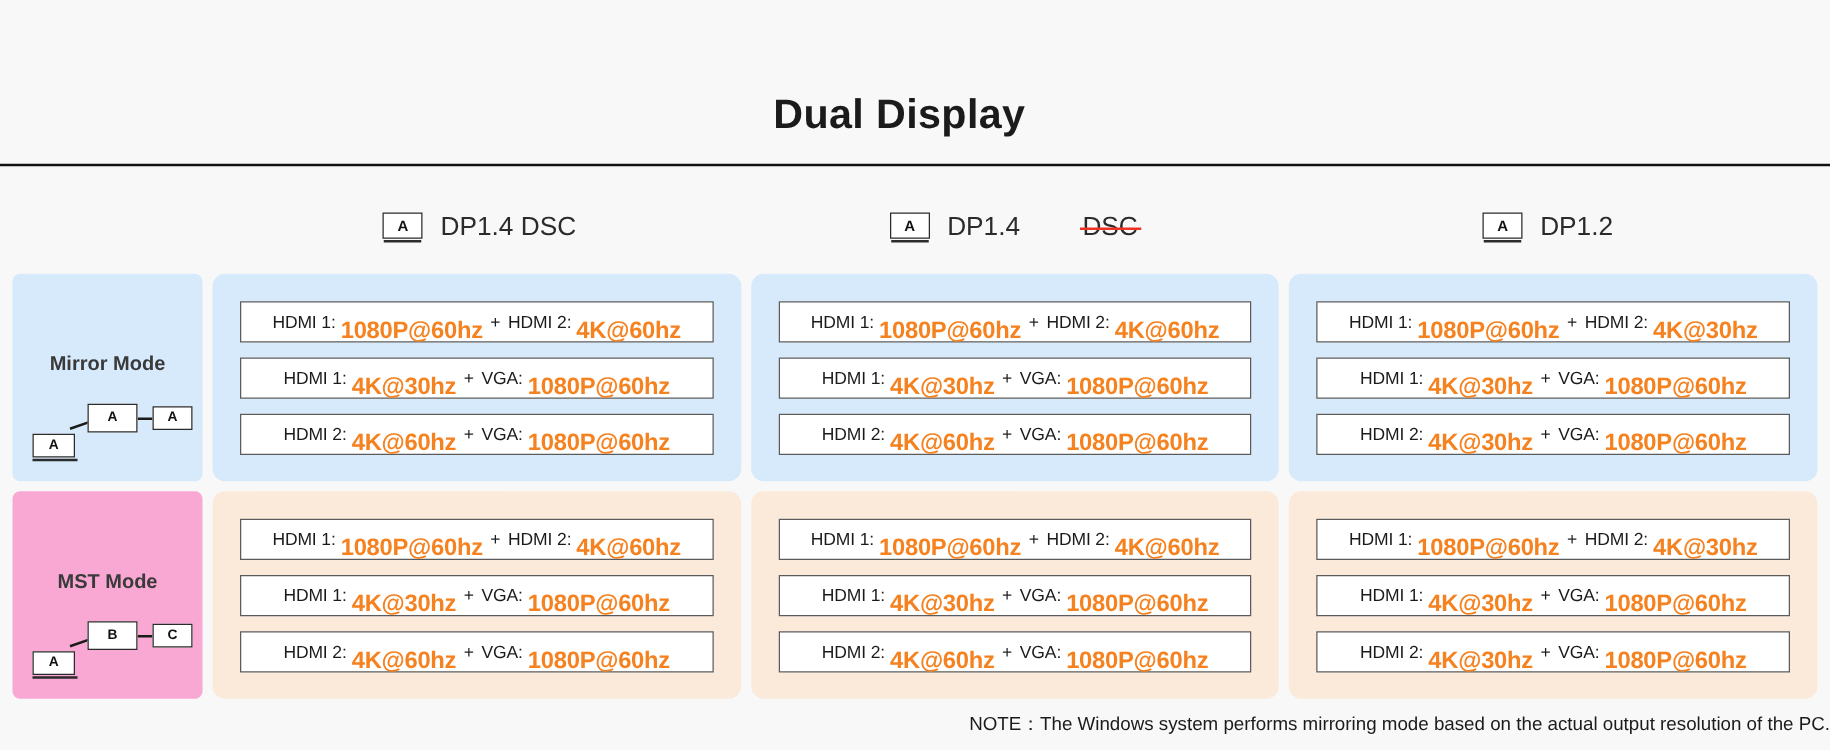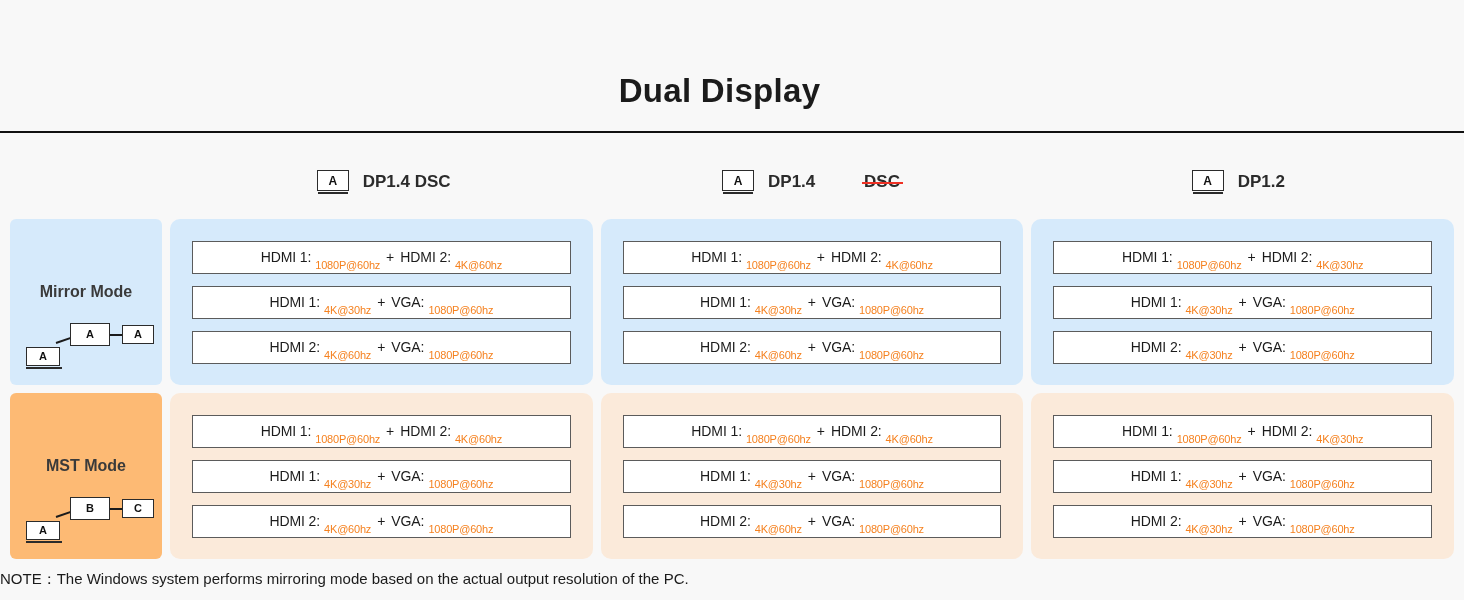--- a/index.html
+++ b/index.html
@@ -117,22 +117,22 @@
   }
   .monitor-icon .base {
     position: absolute;
     left: 1px;
     top: 21.5px;
     width: 30px;
     height: 2px;
     background: #2b2b2b;
   }
   .col-header-label {
-    font-size: 17px;
-    font-weight: bold;
+    font-size: 21px;
+    font-weight: normal;
     color: #2b2b2b;
     white-space: nowrap;
   }
   .strike-red {
     position: relative;
     display: inline-block;
     margin-left: 44px;
   }
   .strike-red::after {
     content: "";
@@ -158,21 +158,21 @@
     margin-bottom: 8px;
   }
   .mode-panel {
     width: 152px;
     flex: none;
     border-radius: 6px;
     position: relative;
     margin-right: 8px;
   }
   .mode-panel.mirror { background: #d6eafb; }
-  .mode-panel.mst    { background: #fdba74; }
+  .mode-panel.mst    { background: #f9a8d4; }
 
   .mode-title {
     position: absolute;
     left: 0;
     top: 64px;
     width: 152px;
     text-align: center;
     font-size: 16px;
     font-weight: bold;
     color: #3a3a3a;
@@ -251,40 +251,40 @@
   }
   .cell:last-child { margin-bottom: 0; }
 
   .lbl {
     font-size: 14px;
     font-weight: normal;
     color: #1b1b1b;
     letter-spacing: -0.1px;
   }
   .val {
-    font-size: 11px;
-    font-weight: normal;
+    font-size: 19px;
+    font-weight: bold;
     color: #f5811f;
     letter-spacing: -0.2px;
     margin-left: 4px;
     margin-top: 16px;
   }
   .plus {
     font-size: 14px;
     color: #1b1b1b;
     margin: 0 6px;
   }
 
   
   .note {
     position: absolute;
     left: 0;
     top: 570px;
     width: 1464px;
-    text-align: left;
+    text-align: right;
     font-size: 15px;
     color: #1b1b1b;
   }
 </style>
 </head>
 <body>
 
 <div class="header">
 
 

